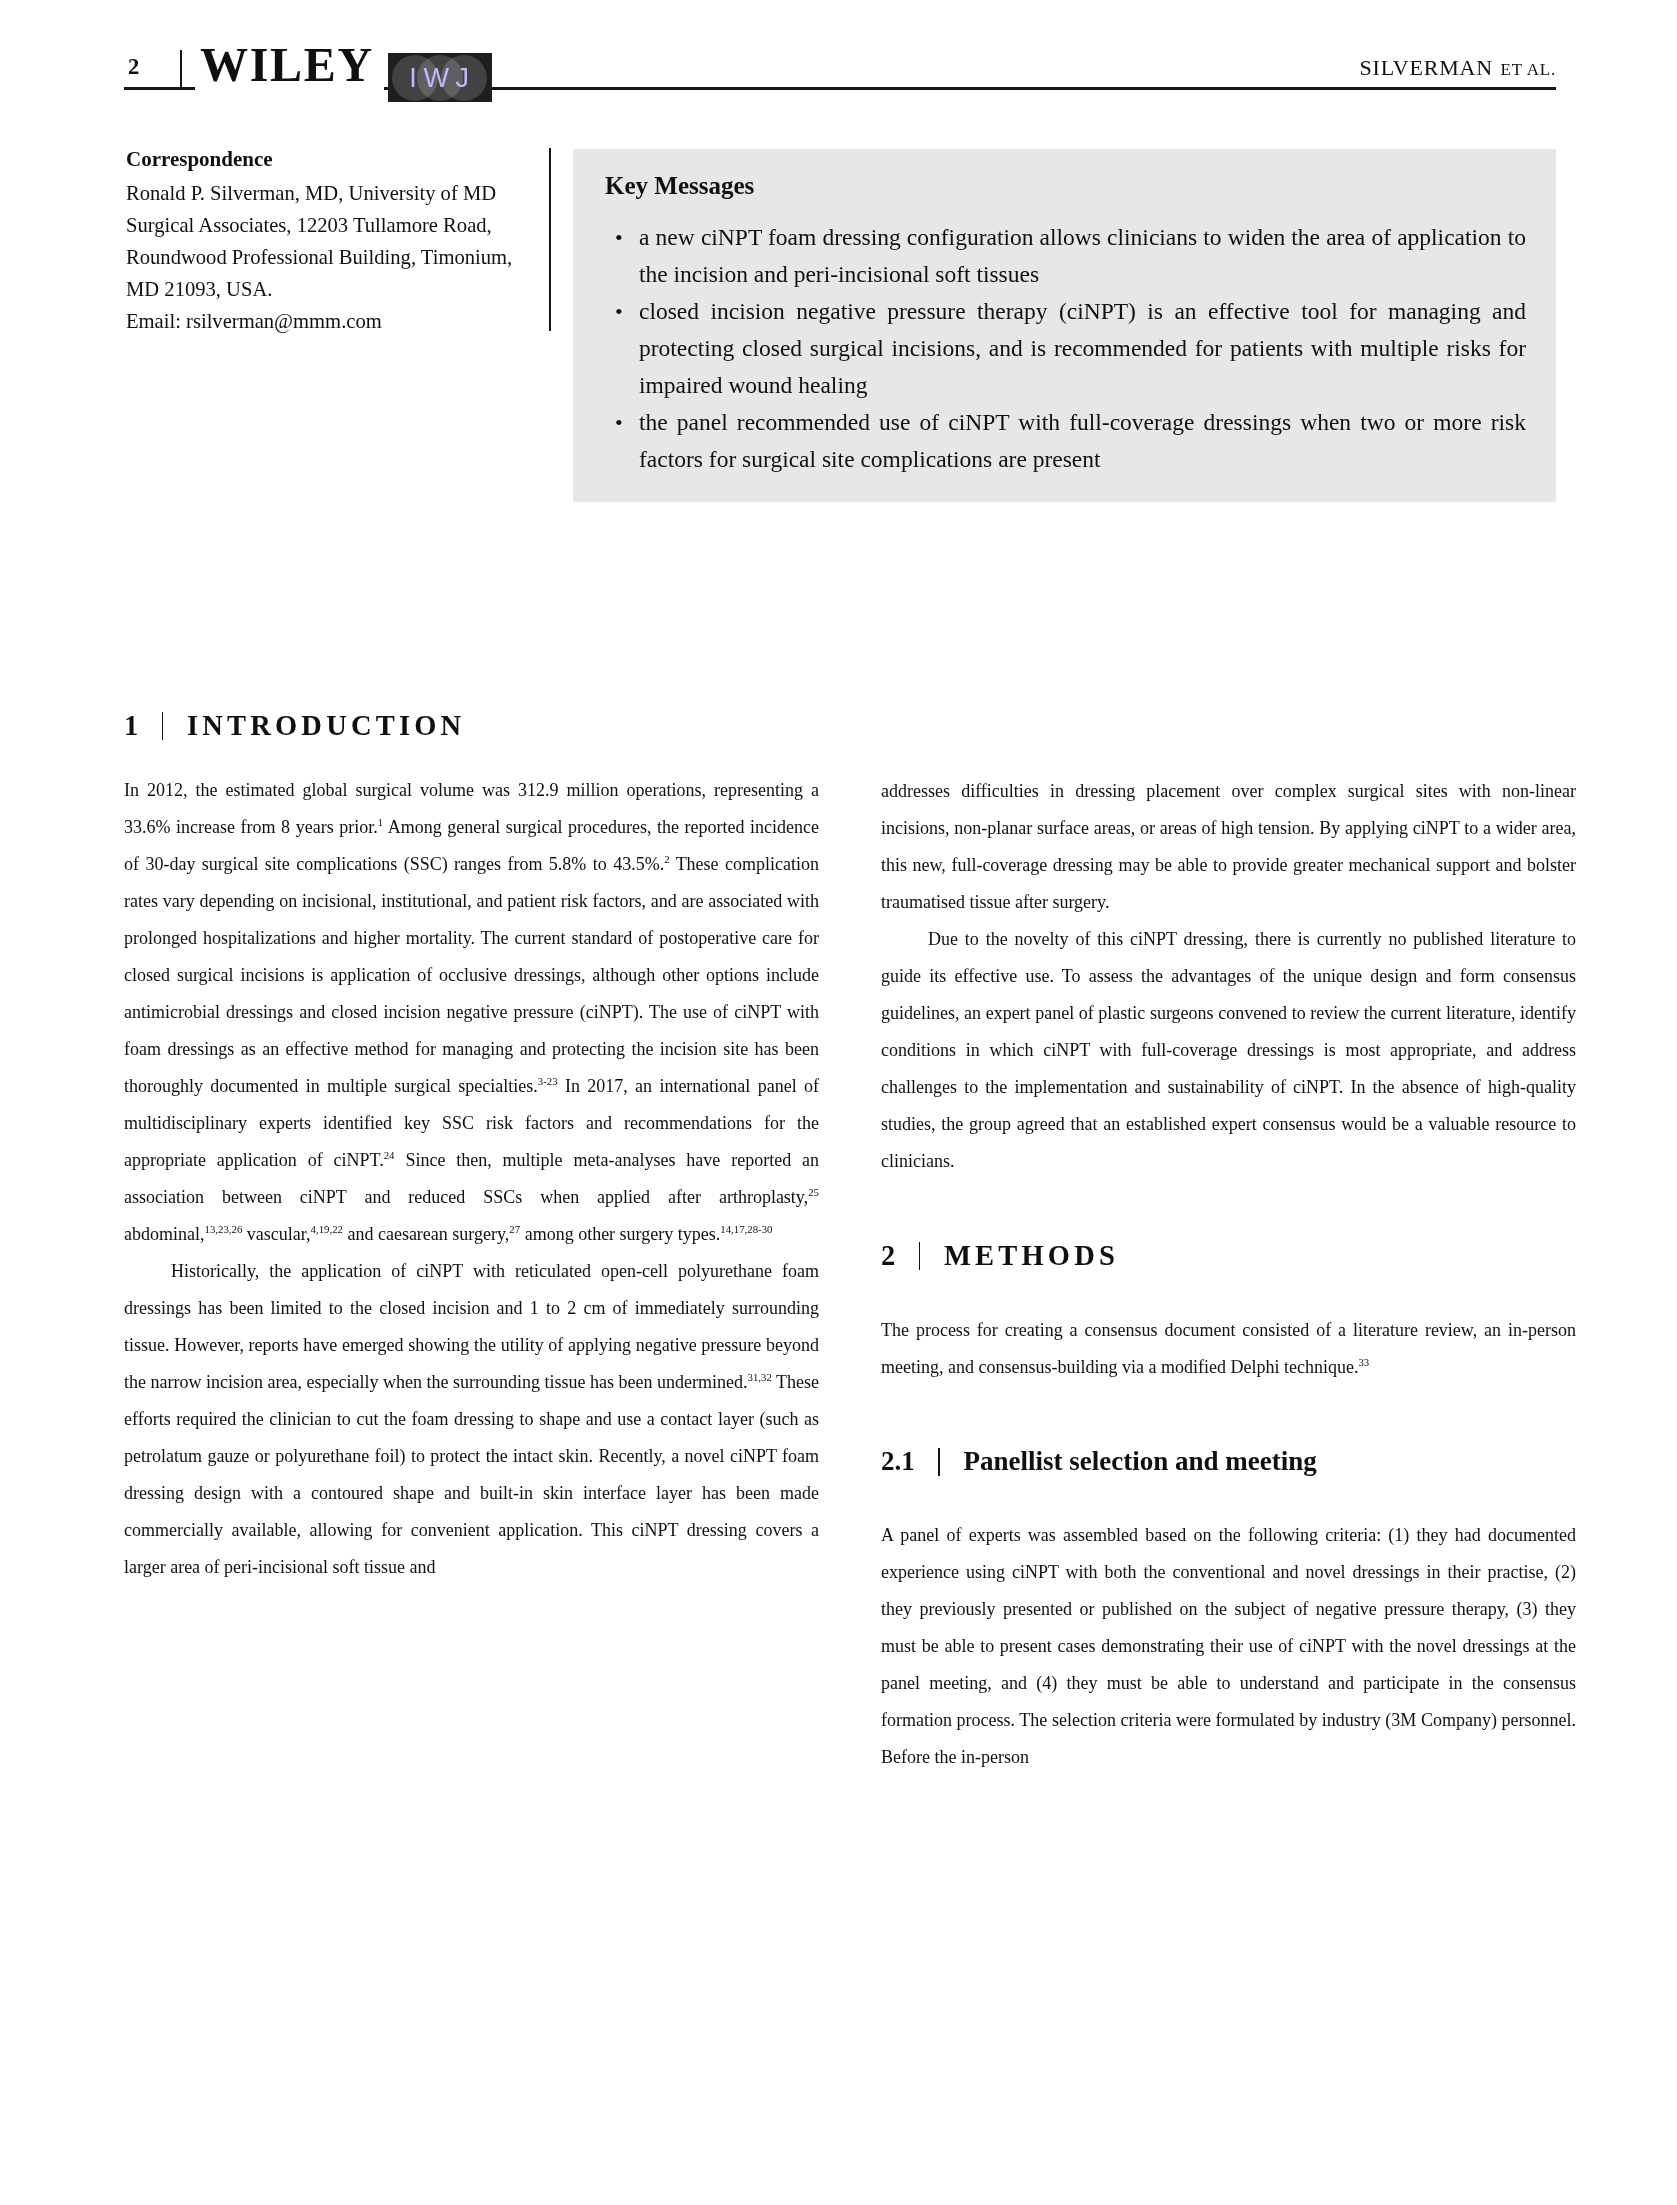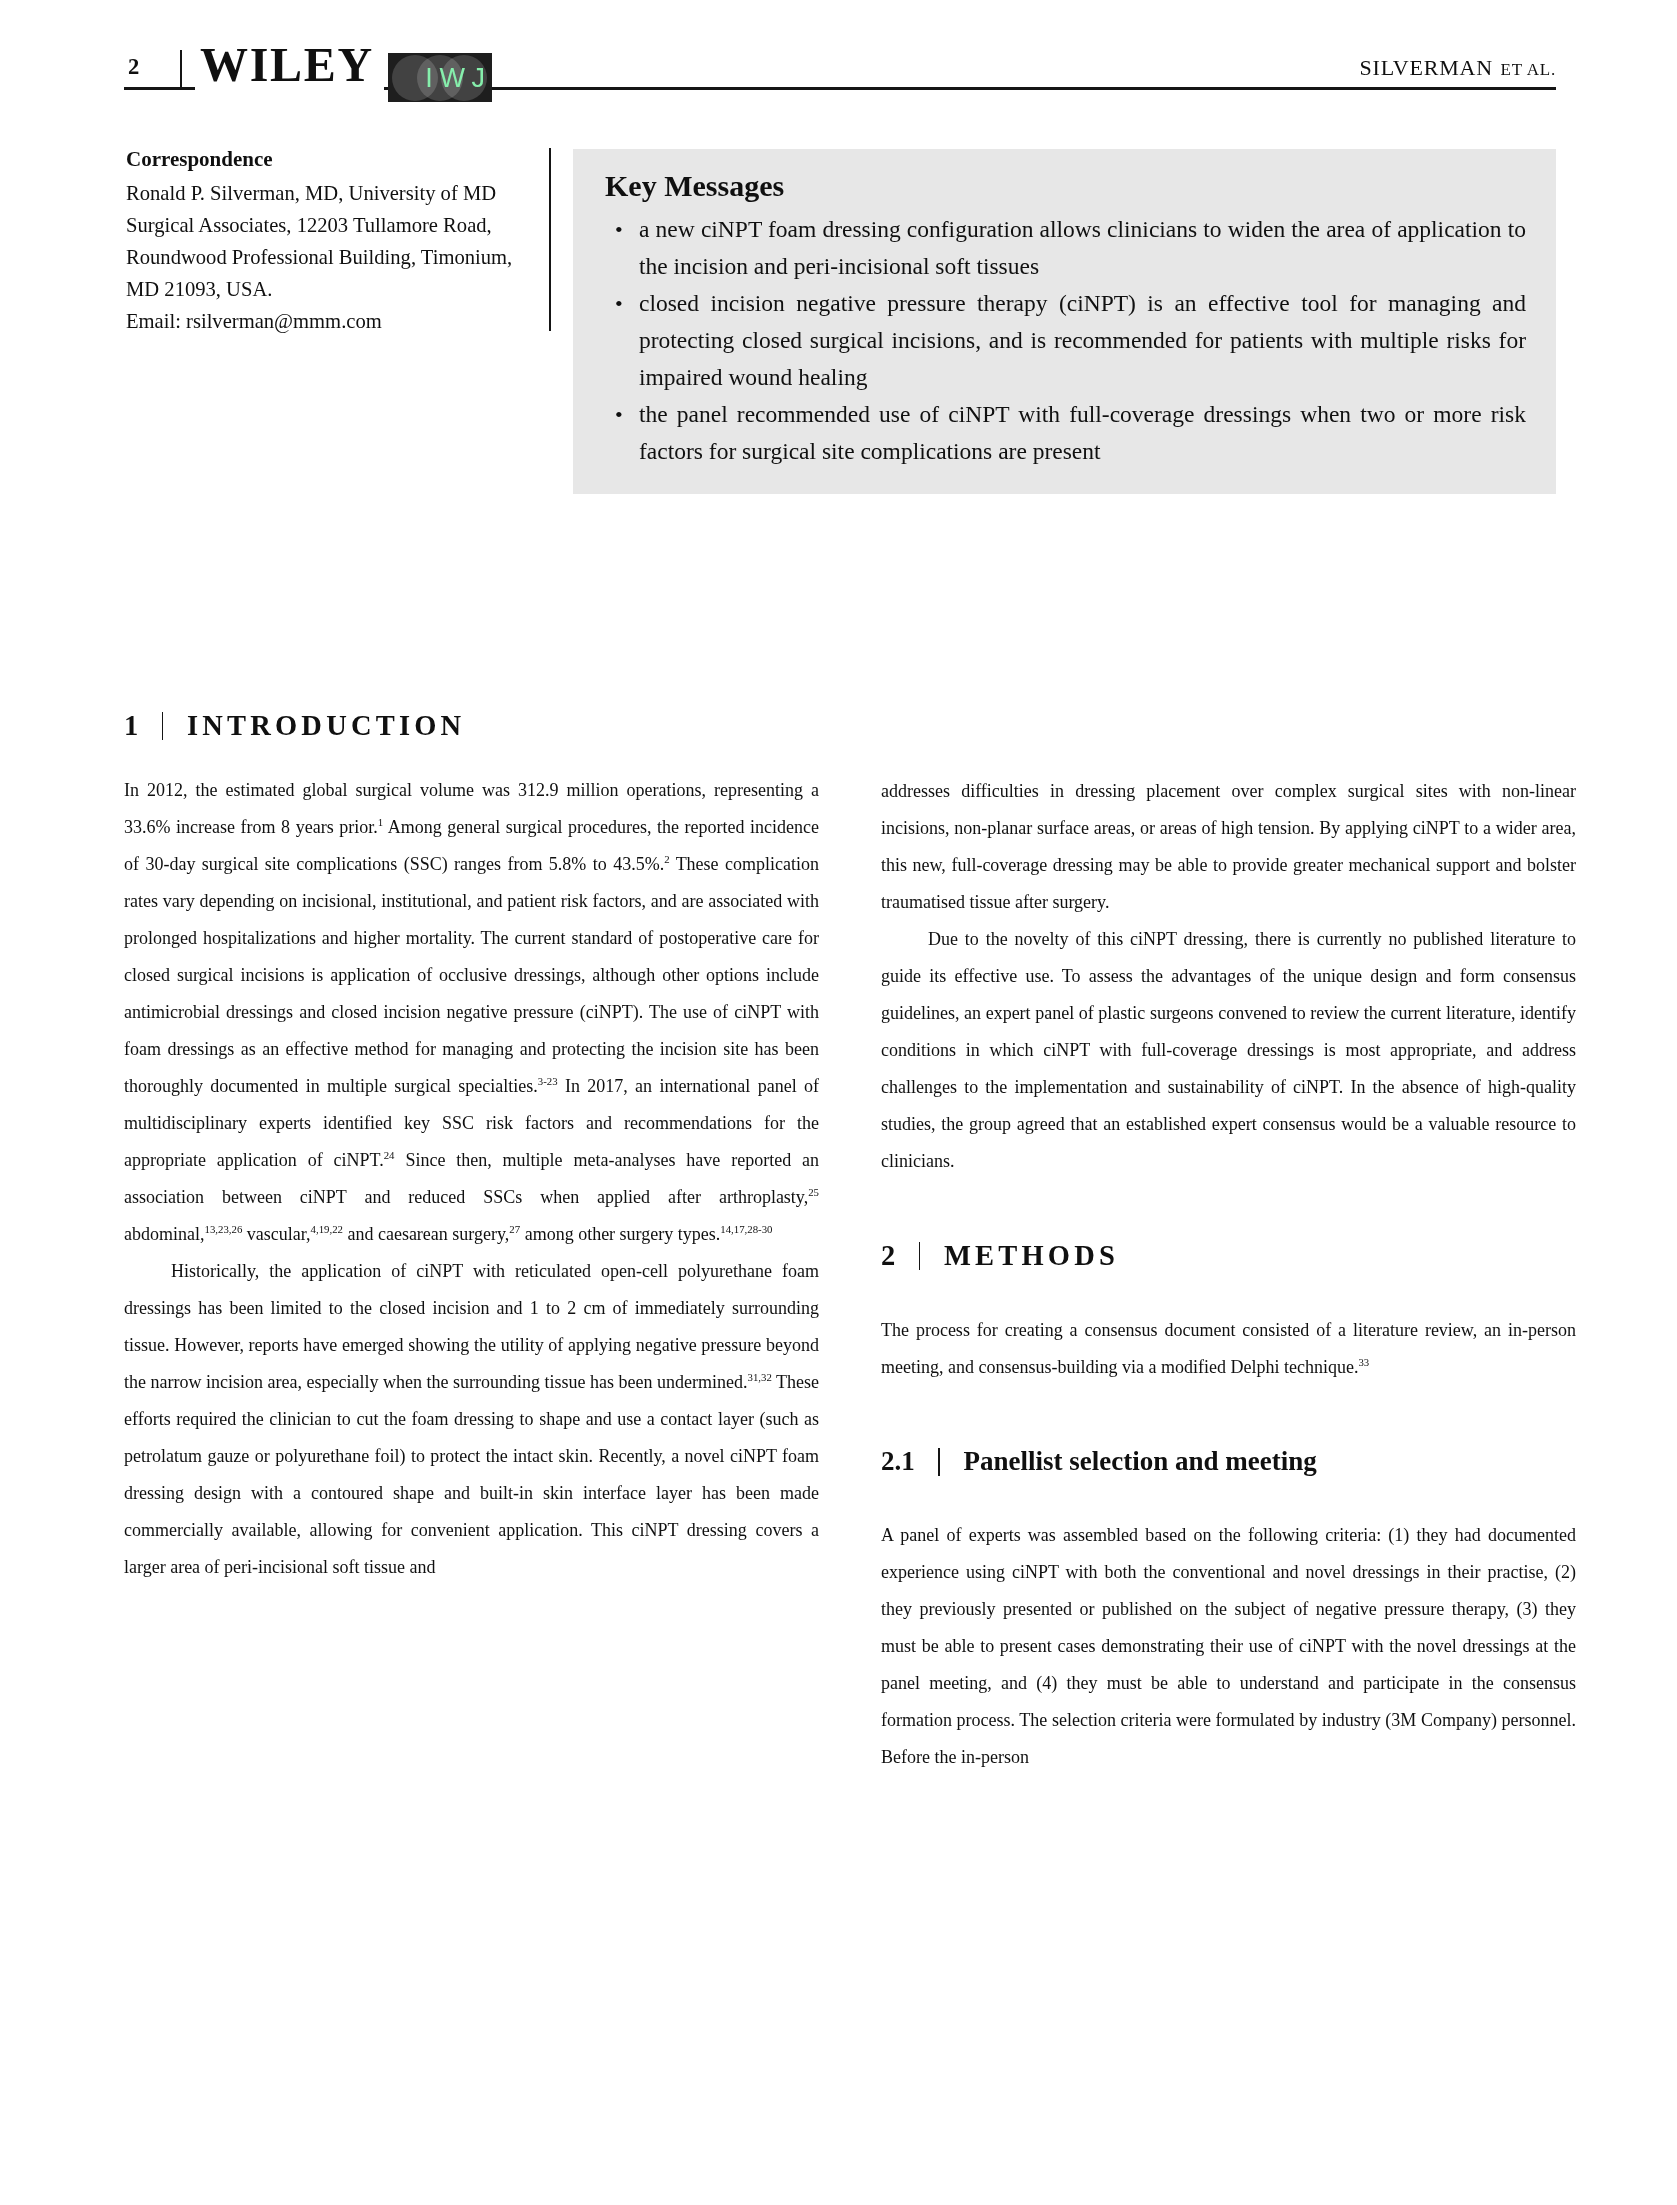--- a/index.html
+++ b/index.html
@@ -23,40 +23,40 @@
     background:#ffffff;padding:0 10px 3.4px 5px;z-index:2;
   }
   .iwj{
     position:absolute;left:388px;top:53px;width:104px;height:49px;
     background:#1e1e1e;z-index:2;overflow:hidden;
   }
   .iwj .c{position:absolute;top:1.7px;width:46px;height:46px;border-radius:50%;background:rgba(255,255,255,0.16);}
   .iwj .c1{left:4.2px}.iwj .c2{left:28.5px}.iwj .c3{left:53px}
   .iwj-text{
     position:absolute;left:0;top:50%;transform:translateY(-50%);
-    width:100%;text-align:center;color:#86efac;
+    width:100%;text-align:center;color:#c4b5fd;
     font-family:"Liberation Sans", sans-serif;
-    font-size:27px;letter-spacing:6.7px;text-indent:5px;padding-left:16px;
+    font-size:27px;letter-spacing:6.7px;text-indent:5px;
   }
   .running-head{position:absolute;right:122px;top:55px;font-size:22px;letter-spacing:0.8px;z-index:2;}
   .running-head .etal{font-size:17px;margin-left:7.5px;letter-spacing:0.8px;}
 
   
   .correspondence{position:absolute;left:126px;top:144px;width:403px;font-size:20.6px;line-height:32px;}
   .corr-h{font-weight:bold;font-size:21px;line-height:30px;margin-bottom:2.5px;}
 
   .vdivider{position:absolute;left:549px;top:148px;width:1.7px;height:183px;background:#151515;}
 
   
   .keybox{
     position:absolute;left:573px;top:149px;width:983px;
     background:#e7e7e7;box-sizing:border-box;
     padding:20px 30px 23.5px 32px;
   }
-  .keybox h3{margin:0 0 8px 0;font-size:30px;line-height:34px;}
+  .keybox h3{margin:0 0 16px 0;font-size:25px;line-height:34px;}
   .keybox ul{list-style:none;margin:0;padding:0;}
   .keybox li{
     position:relative;padding-left:34px;
     font-size:23.5px;line-height:37px;text-align:justify;
   }
   .keybox li::before{content:"\2022";position:absolute;left:10px;font-size:22px;}
 
   
   .col{position:absolute;width:695px;}
   .col-left{left:124px;top:710px;}

